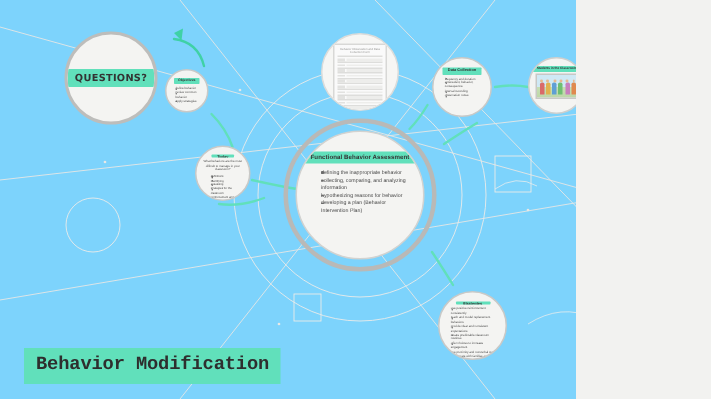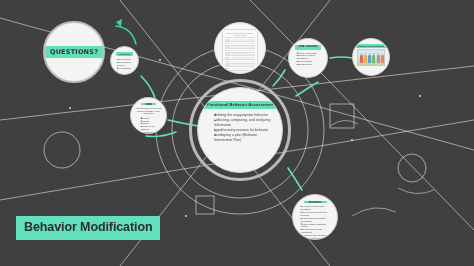--- a/index.html
+++ b/index.html
@@ -11,23 +11,23 @@
     height: 266px;
     overflow: hidden;
     background: #f2f2f0;
     font-family: "Liberation Sans", sans-serif;
     position: relative;
   }
 
   #canvas {
     position: absolute;
     inset: 0;
-    width: 474px;
+    width: 384px;
     height: 266px;
-    background: #404040;
+    background: #7dd3fc;
     overflow: hidden;
   }
 
   
   .bg-layer {
     position: absolute;
     inset: 0;
     pointer-events: none;
   }
 
@@ -314,24 +314,24 @@
     font-size: 2px;
     line-height: 1.45;
     width: 37px;
     padding-left: 4px;
   }
 
   
   #main-title {
     position: absolute;
     left: 16px;
-    top: 216px;
+    top: 232px;
     background: #61e0bb;
     color: #2e2e2e;
-    font-family: Liberation Sans, sans-serif;
+    font-family: Liberation Mono, monospace;
     font-weight: bold;
     font-size: 12.5px;
     letter-spacing: -0.1px;
     padding: 5px 8px 6px 8px;
     line-height: 1;
     white-space: nowrap;
   }
 </style>
 </head>
 <body>

